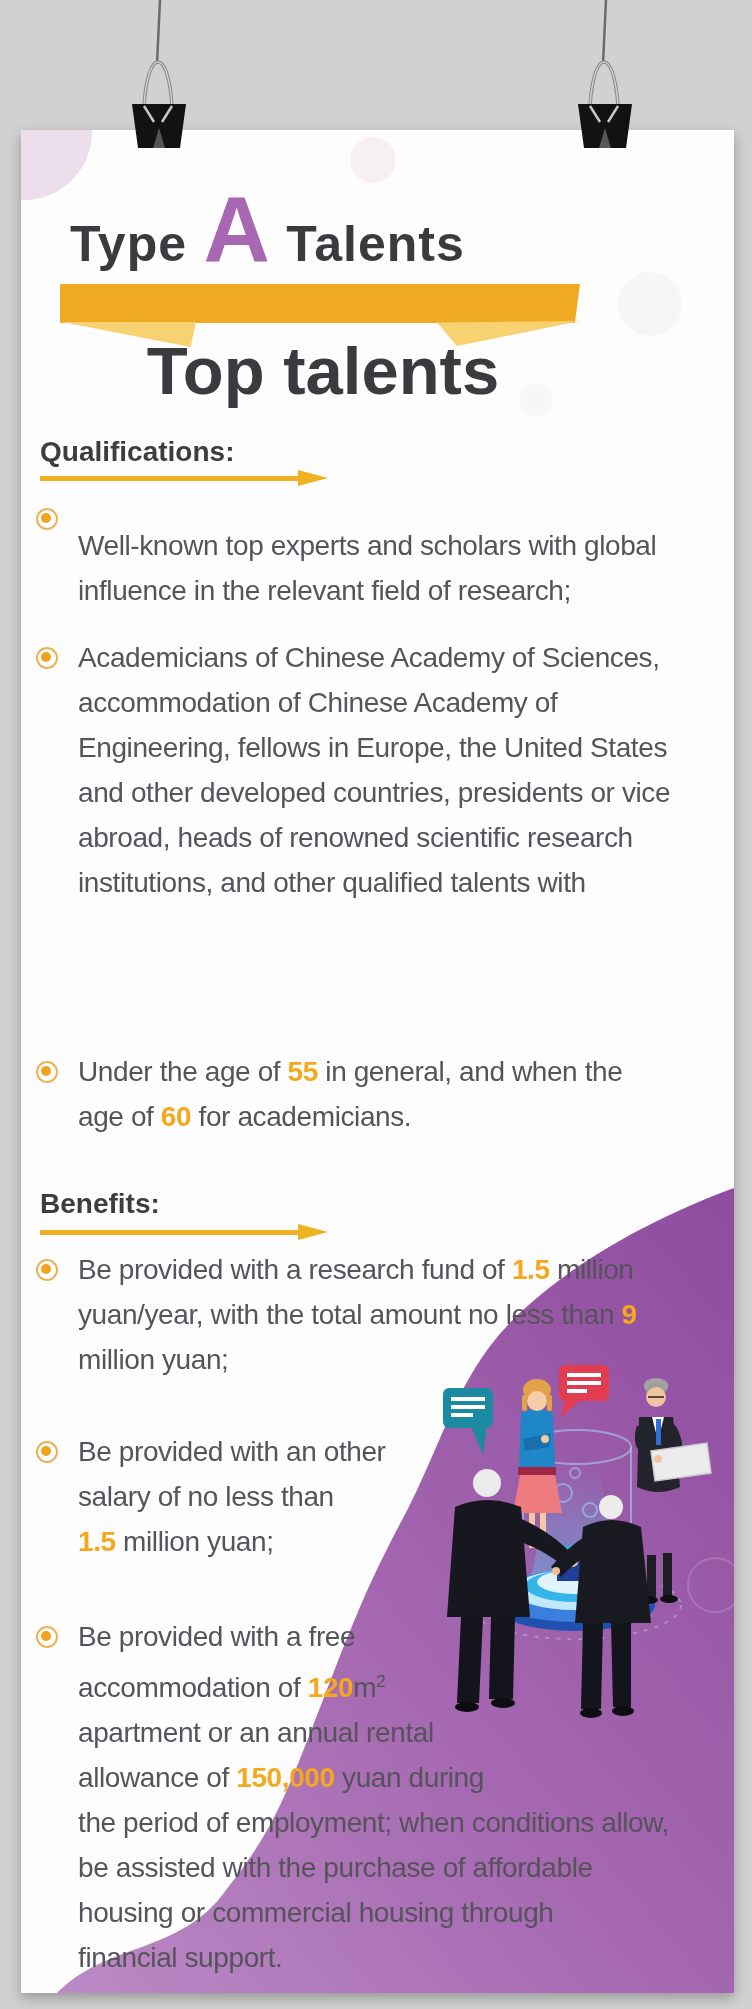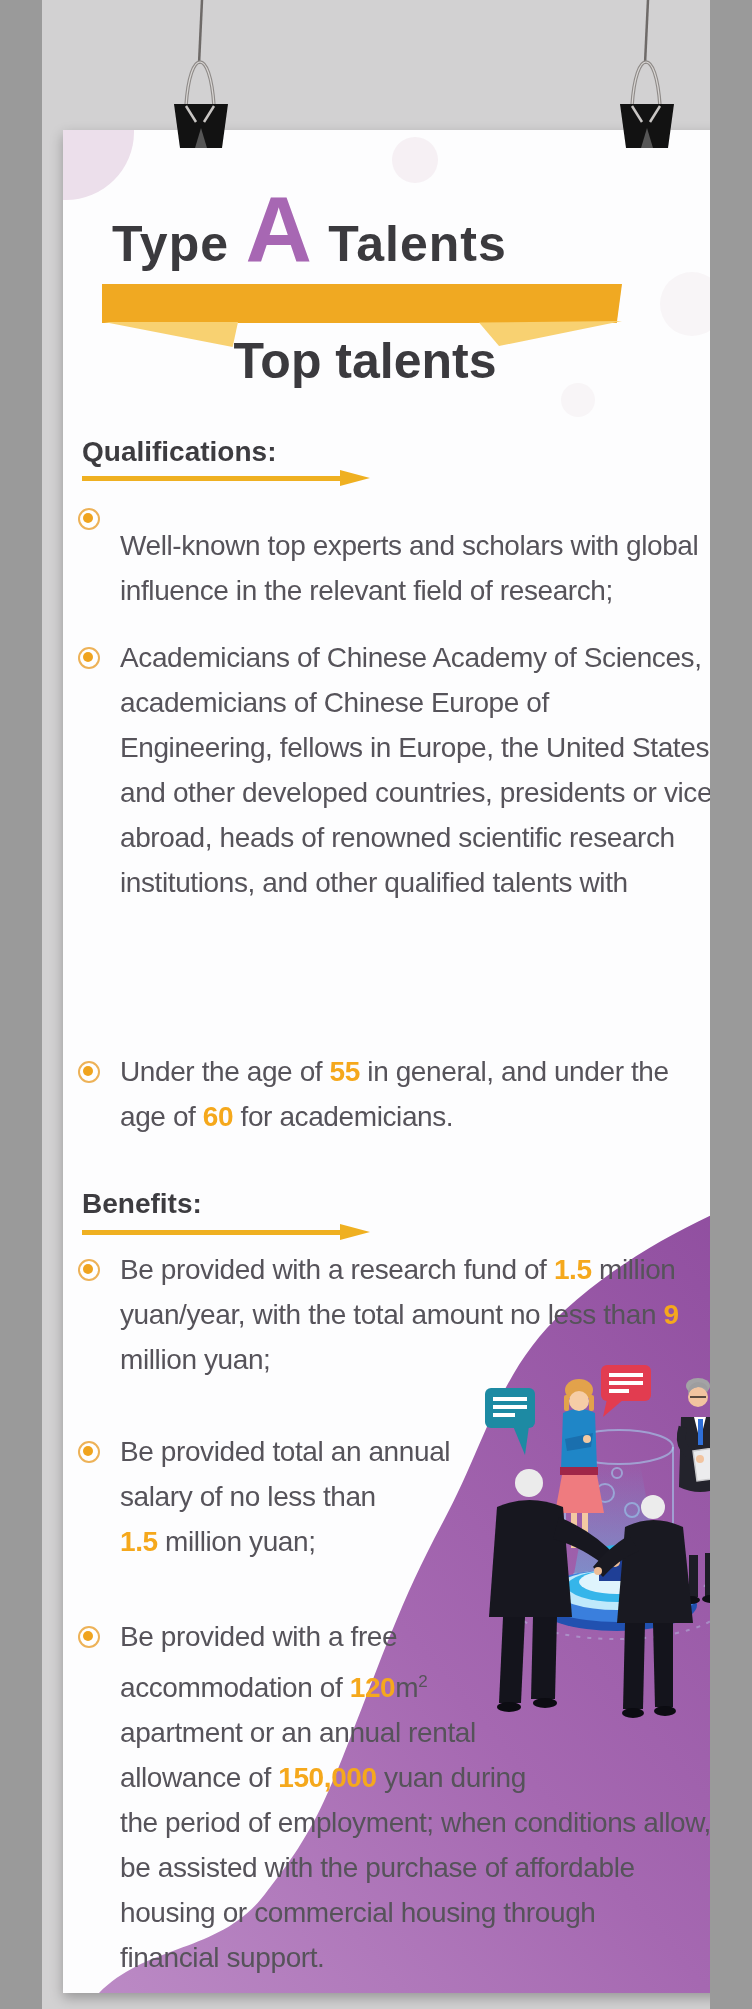--- a/index.html
+++ b/index.html
@@ -1,37 +1,37 @@
 <!DOCTYPE html>
 <html><head>
 <meta charset="utf-8">
 <style>
   html,body{margin:0;padding:0;}
   body{font-family:"Liberation Sans", sans-serif; background:#9a9a9a;}
-  .page{position:relative;width:668px;height:2009px;background:#d2d1d2;overflow:hidden;margin:0 auto;}
+  .page{position:relative;width:752px;height:2009px;background:#d2d1d2;overflow:hidden;margin:0 auto;}
   .poster{position:absolute;left:21px;top:130px;width:713px;height:1863px;background:#fdfdfe;
           overflow:hidden;box-shadow:0 5px 12px rgba(0,0,0,.28);}
   .blob{position:absolute;border-radius:50%;}
   .blob-pink{left:-65px;top:-66px;width:136px;height:136px;background:#ecdfeb;}
   .blob-f1{left:329px;top:7px;width:46px;height:46px;background:#f6f0f4;}
   .blob-f2{left:597px;top:142px;width:64px;height:64px;background:#f8f5f7;}
   .blob-f3{left:498px;top:253px;width:34px;height:34px;background:#f8f5f7;}
   .purple-svg,.ill-svg{position:absolute;}
   .purple-svg{left:0;top:0;}
   .ill-svg{left:404px;top:1225px;}
   .title{position:absolute;left:49px;top:53px;line-height:1;white-space:nowrap;font-weight:bold;color:#3b3a3e;}
   .title .t-side{font-size:50px;letter-spacing:1px;}
   .title .t-accent{font-size:92px;color:#a767b3;margin:0 12px;}
   .band{position:absolute;left:39px;top:154px;width:520px;height:39px;background:#f0a922;
         clip-path:polygon(0 0,100% 0,99% 100%,0 100%);}
   .fold{position:absolute;background:#f8d171;}
   .fold-l{left:41px;top:192px;width:134px;height:25px;clip-path:polygon(0 0,100% 0,96% 100%);}
   .fold-r{left:416px;top:191px;width:143px;height:25px;clip-path:polygon(0 6%,14% 100%,100% 0);}
   .subtitle{position:absolute;left:302px;top:202px;transform:translateX(-50%);
-            font-size:50px;font-weight:bold;color:#3b3a3e;white-space:nowrap;}
+            font-size:67px;font-weight:bold;color:#3b3a3e;white-space:nowrap;}
   .sec-head{position:absolute;left:19px;font-size:28px;font-weight:bold;color:#3d3c40;white-space:nowrap;}
   .arrow{position:absolute;left:19px;width:288px;height:16px;}
   .arrow .shaft{position:absolute;left:0;top:6px;width:258px;height:5px;background:#efb021;}
   .arrow .head{position:absolute;right:0;top:0;width:0;height:0;
                border-top:8px solid transparent;border-bottom:8px solid transparent;border-left:30px solid #efb021;}
   .bullet-icon{position:absolute;left:15px;width:22px;height:22px;border:2px solid #edb258;border-radius:50%;
                box-sizing:border-box;background:#fff;}
   .bullet-icon::after{content:"";position:absolute;left:3px;top:3px;width:10px;height:10px;border-radius:50%;background:#f0a41e;}
   .bullet-text{position:absolute;left:57px;font-size:28px;line-height:45px;color:#56535a;letter-spacing:-.4px;white-space:nowrap;}
   .bullet-text .hl{color:#f5a81c;font-weight:bold;}
@@ -185,49 +185,49 @@
 
     <div class="bullet-icon" style="top:378px;"></div>
     <div class="bullet-text" style="top:345px;margin-top:48px;">
         <div class="tline"><span>Well-known top experts and scholars with global</span></div>
         <div class="tline"><span>influence in the relevant field of research;</span></div>
       </div>
 
     <div class="bullet-icon" style="top:517px;"></div>
     <div class="bullet-text" style="top:505px;">
         <div class="tline"><span>Academicians of Chinese Academy of Sciences,</span></div>
-        <div class="tline"><span>academicians of Chinese Europe of</span></div>
+        <div class="tline"><span>accommodation of Chinese Academy of</span></div>
         <div class="tline"><span>Engineering, fellows in Europe, the United States</span></div>
         <div class="tline"><span>and other developed countries, presidents or vice</span></div>
         <div class="tline"><span>abroad, heads of renowned scientific research</span></div>
         <div class="tline"><span>institutions, and other qualified talents with</span></div>
       </div>
 
     <div class="bullet-icon" style="top:931px;"></div>
     <div class="bullet-text" style="top:919px;">
-        <div class="tline"><span>Under the age of </span><span class="hl">55</span><span> in general, and under the</span></div>
+        <div class="tline"><span>Under the age of </span><span class="hl">55</span><span> in general, and when the</span></div>
         <div class="tline"><span>age of </span><span class="hl">60</span><span> for academicians.</span></div>
       </div>
 
     <div class="sec-head" style="top:1058px;">Benefits:</div>
     <div class="arrow" style="top:1094px;">
       <div class="shaft"></div>
       <div class="head"></div>
     </div>
 
     <div class="bullet-icon" style="top:1129px;"></div>
     <div class="bullet-text" style="top:1117px;">
         <div class="tline"><span>Be provided with a research fund of </span><span class="hl">1.5</span><span> million</span></div>
         <div class="tline"><span>yuan/year, with the total amount no less than </span><span class="hl">9</span></div>
         <div class="tline"><span>million yuan;</span></div>
       </div>
 
     <div class="bullet-icon" style="top:1311px;"></div>
     <div class="bullet-text" style="top:1299px;">
-        <div class="tline"><span>Be provided total an annual</span></div>
+        <div class="tline"><span>Be provided with an other</span></div>
         <div class="tline"><span>salary of no less than</span></div>
         <div class="tline"><span class="hl">1.5</span><span> million yuan;</span></div>
       </div>
 
     <div class="bullet-icon" style="top:1496px;"></div>
     <div class="bullet-text" style="top:1484px;">
         <div class="tline"><span>Be provided with a free</span></div>
         <div class="tline"><span>accommodation of </span><span class="hl">120</span><span>m</span><sup>2</sup></div>
         <div class="tline"><span>apartment or an annual rental</span></div>
         <div class="tline"><span>allowance of </span><span class="hl">150,000</span><span> yuan during</span></div>

